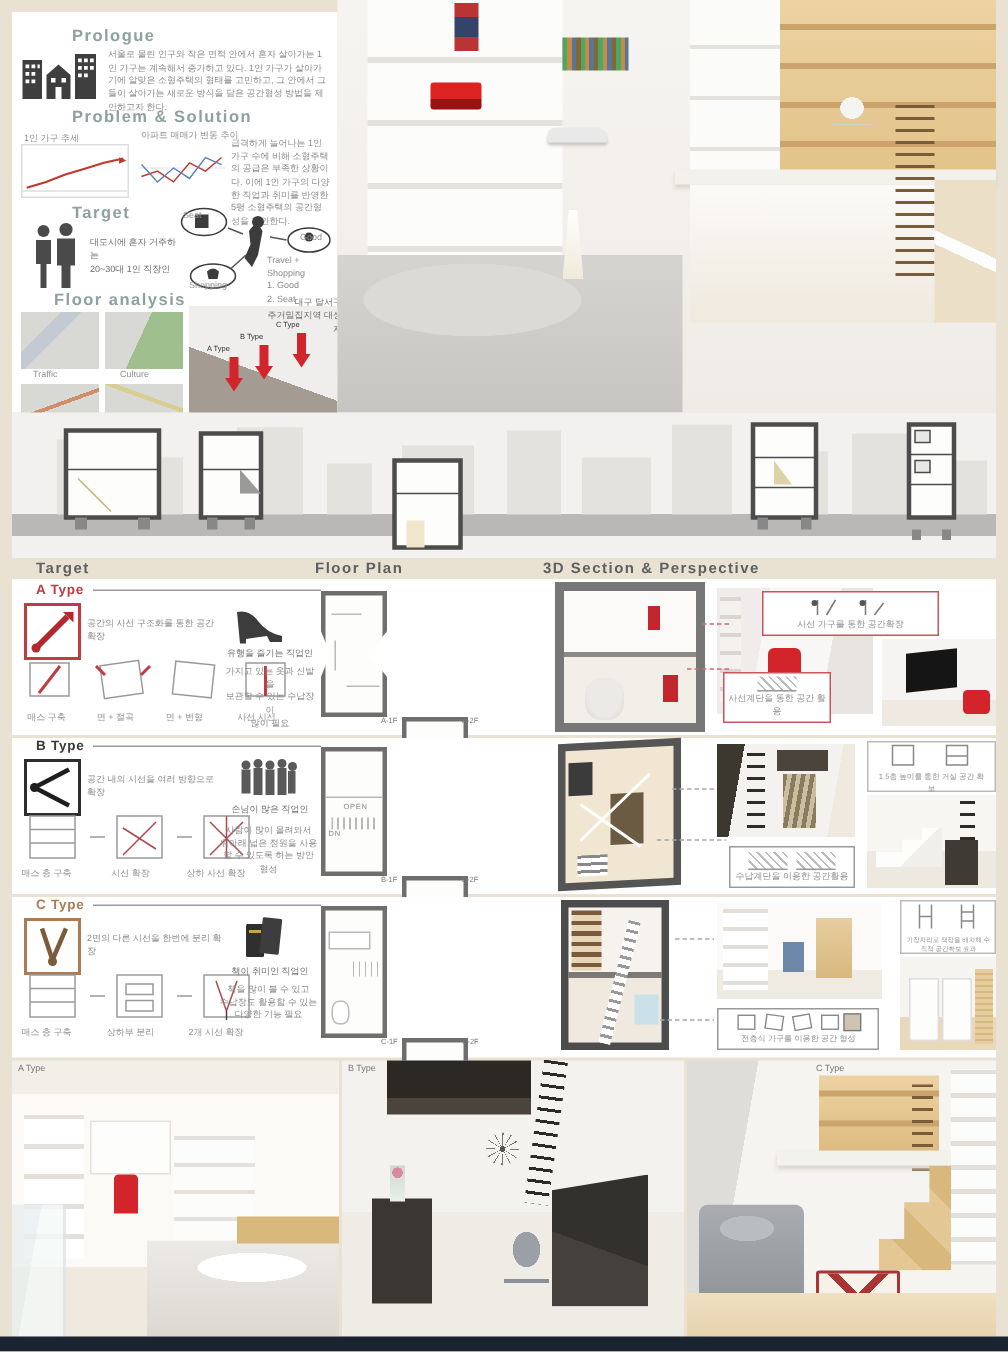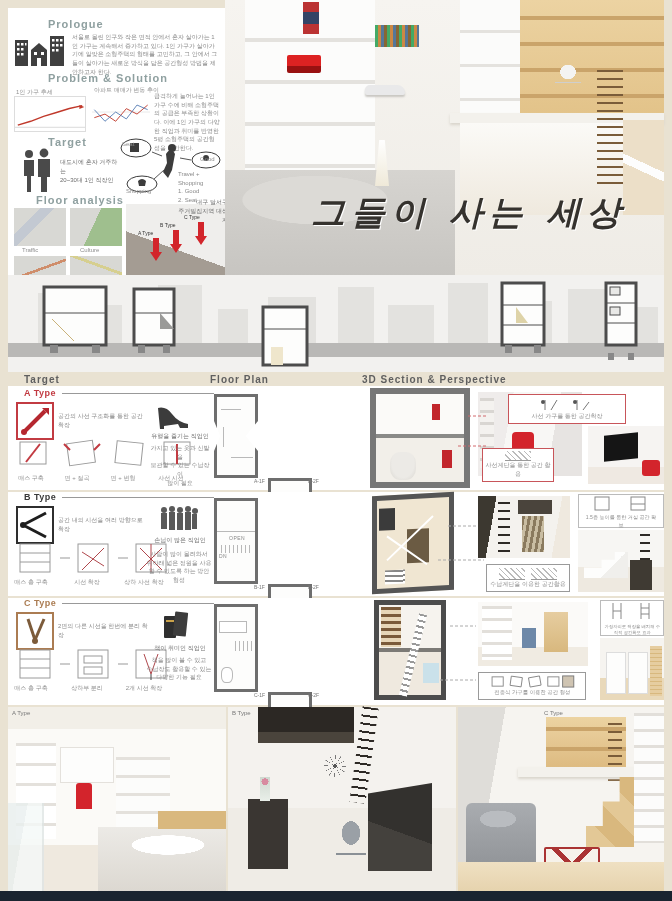--- a/index.html
+++ b/index.html
@@ -169,21 +169,20 @@
   <div class="abs ladder" style="left:372px;top:70px;width:26px;height:120px;"></div>
 
   <div class="abs" style="left:398px;top:120px;width:41px;height:95px;background:linear-gradient(25deg,transparent 46%,#fdfdfd 46% 54%,transparent 54%),#ecdfc8;"></div>
 
   <div class="abs" style="left:0px;top:170px;width:230px;height:105px;background:
       radial-gradient(ellipse 120px 40px at 90px 30px,#dcdad6 60%,transparent 61%),
       linear-gradient(#d6d4d0,#c7c5c1);"></div>
 
   <div class="abs" style="left:150px;top:140px;width:14px;height:46px;background:linear-gradient(#fff,#efe9d8);clip-path:polygon(30% 0,70% 0,100% 100%,0 100%);"></div>
 
-  <div class="abs" style="left:86px;top:190px;width:350px;font-family:'DejaVu Serif',serif;font-style:italic;font-weight:bold;font-size:34px;color:#35322e;letter-spacing:6px;text-shadow:1px 1px 0 #fff;">그들이 사는 세상</div>
 </div>
 
 <div class="abs" style="left:8px;top:275px;width:656px;height:97px;background:
     linear-gradient(transparent 68px,#b9b8b6 68px 82px,#f2f1ef 82px),#f2f1ef;">
   <svg class="abs" style="left:0;top:0;" width="656" height="97" viewBox="0 0 656 97">
     <g fill="#e3e2df">
       <rect x="30" y="18" width="40" height="50"></rect>
         <rect x="80" y="30" width="34" height="38"></rect>
       <rect x="150" y="10" width="44" height="58"></rect>
         <rect x="210" y="34" width="30" height="34"></rect>

